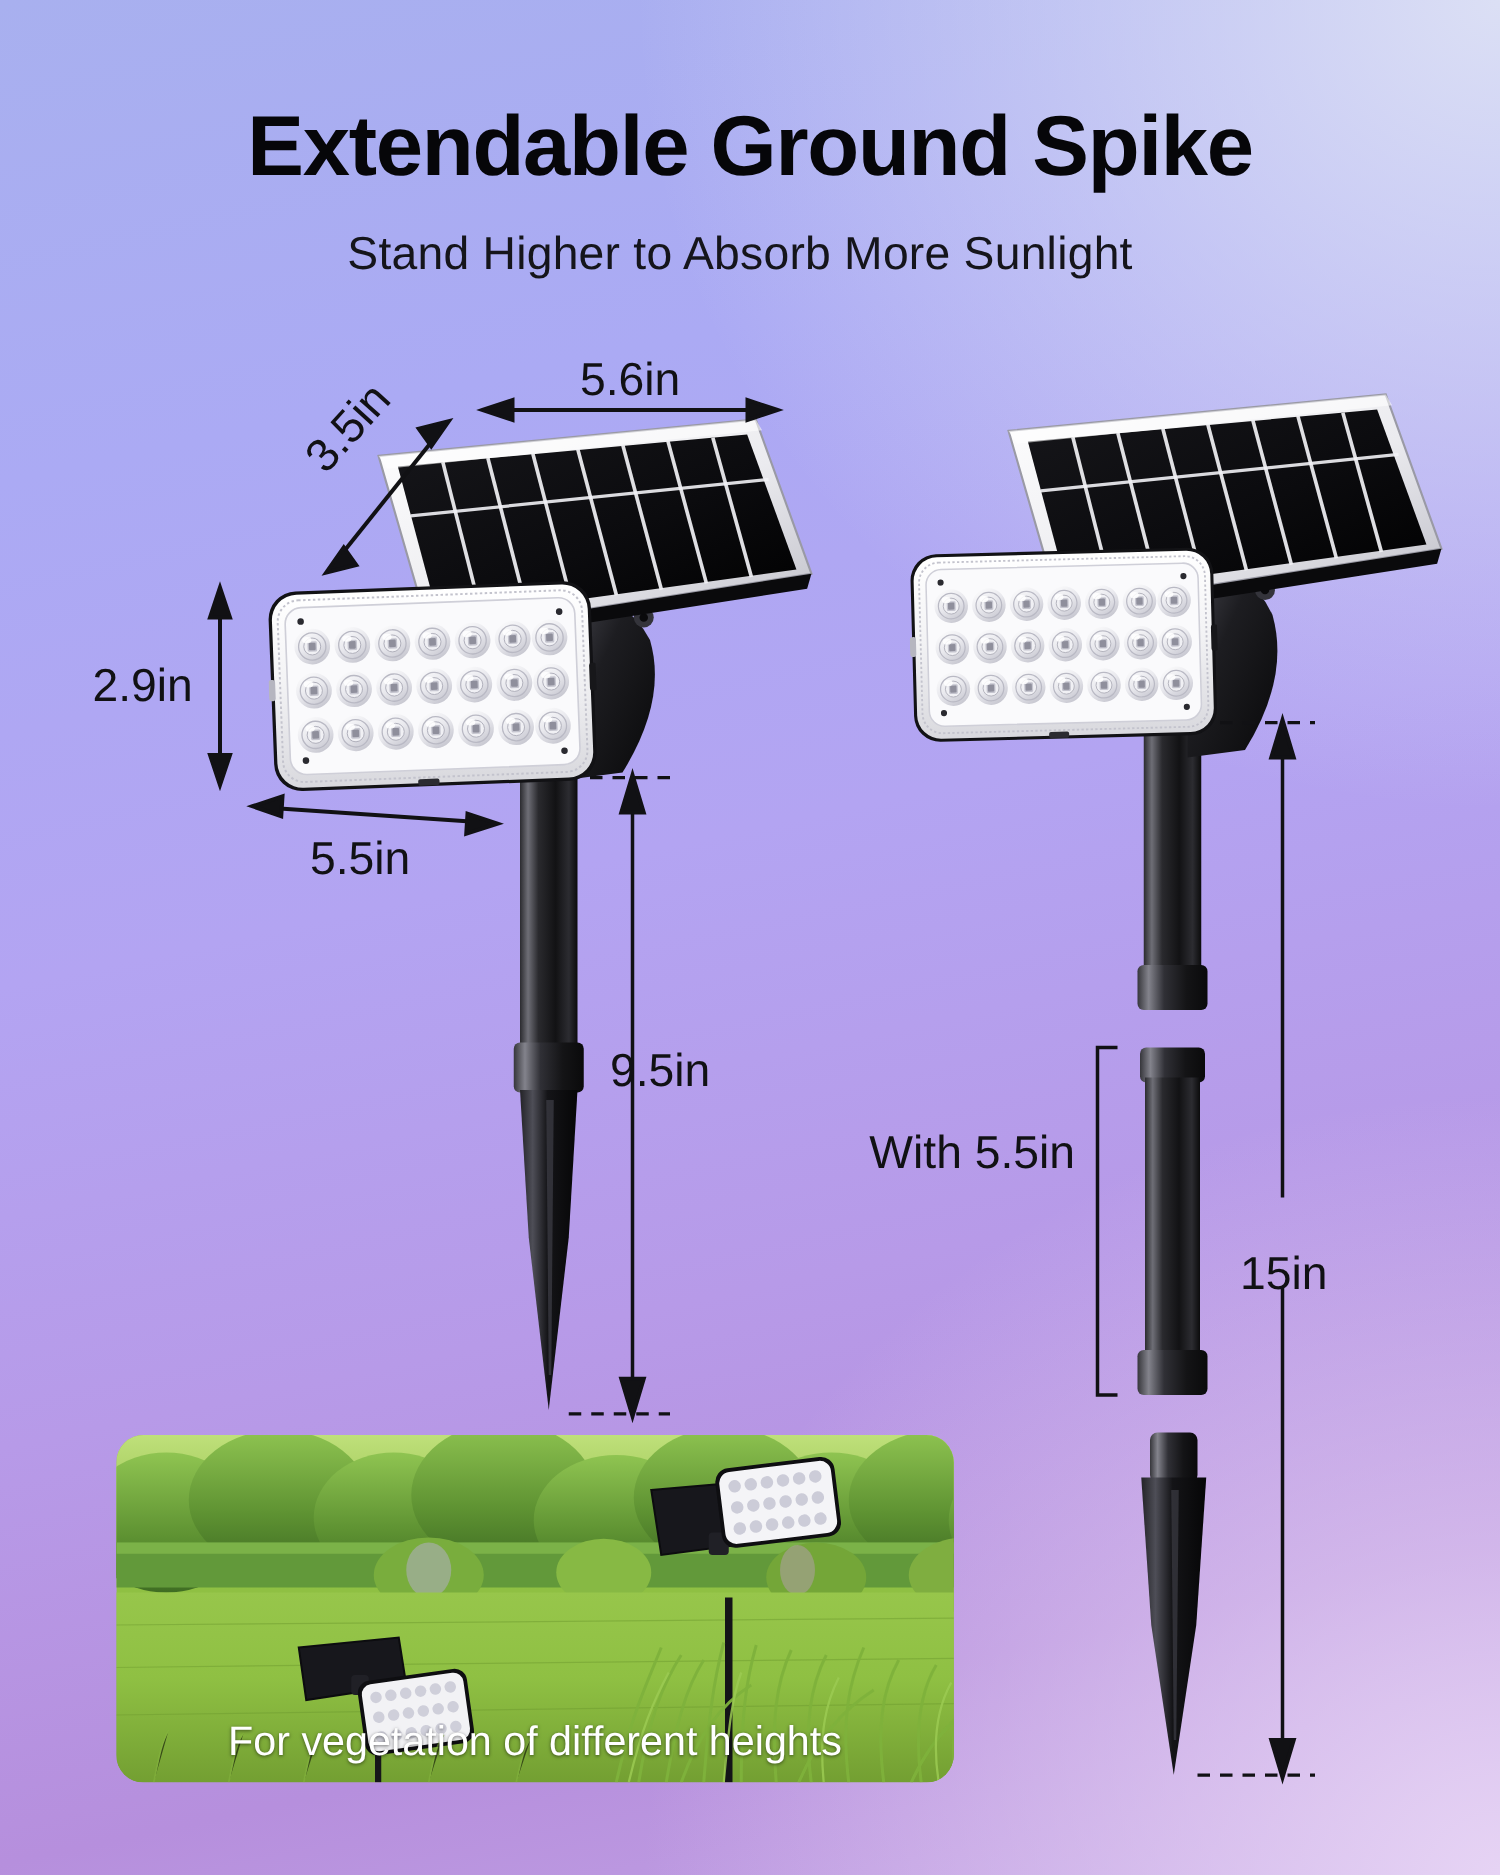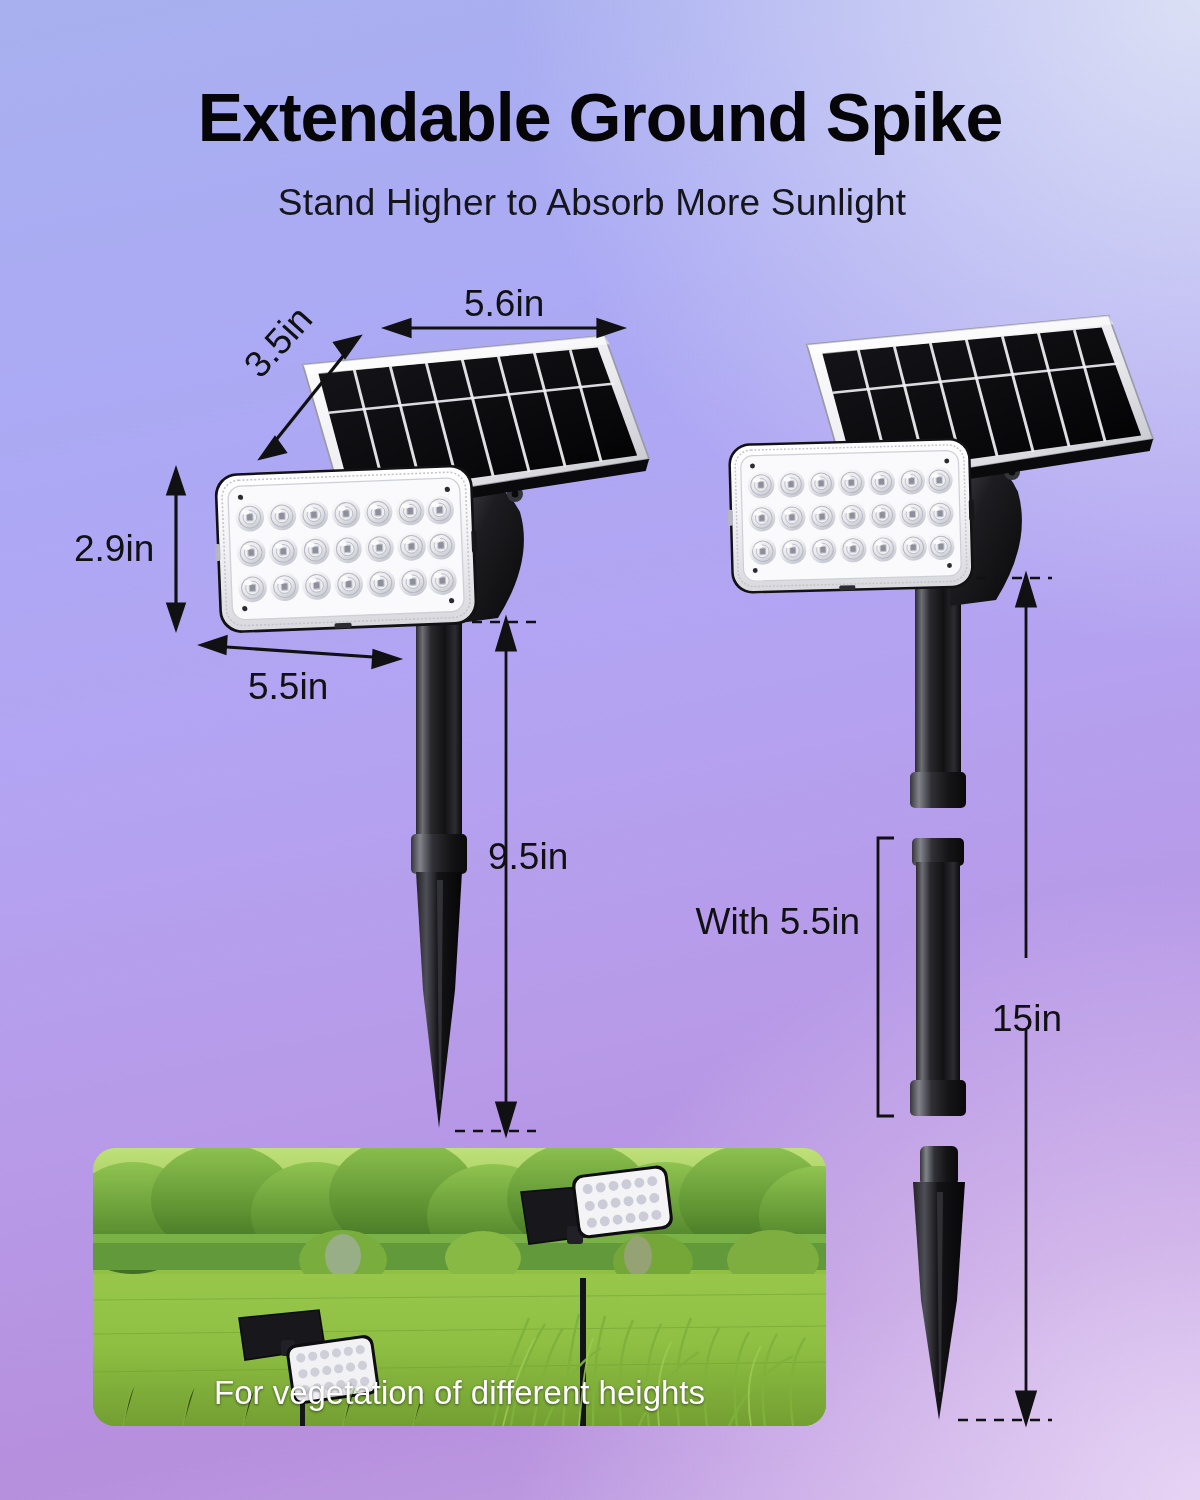--- a/index.html
+++ b/index.html
@@ -21,21 +21,21 @@
     left:0;right:0;top:78px;text-align:center;
     font-size:68px;font-weight:700;letter-spacing:-1px;color:#060609;
   }
   #subtitle{
     left:0;right:16px;top:182px;text-align:center;
     font-size:37px;font-weight:400;color:#15151b;letter-spacing:.2px;
   }
   .dim{position:absolute;font-size:37px;color:#111114;white-space:nowrap;}
   svg.overlay{position:absolute;left:0;top:0;width:1200px;height:1500px;overflow:visible;}
   .photo{
-    position:absolute;left:93px;top:1148px;width:733px;height:278px;
+    position:absolute;left:93px;top:1148px;width:670px;height:278px;
     border-radius:22px;overflow:hidden;
   }
   .caption{
     position:absolute;left:0;right:0;bottom:14px;text-align:center;
     color:#ffffff;font-size:33px;font-weight:400;
     text-shadow:0 1px 3px rgba(0,0,0,.55);
   }
 </style>
 </head>
 <body>

